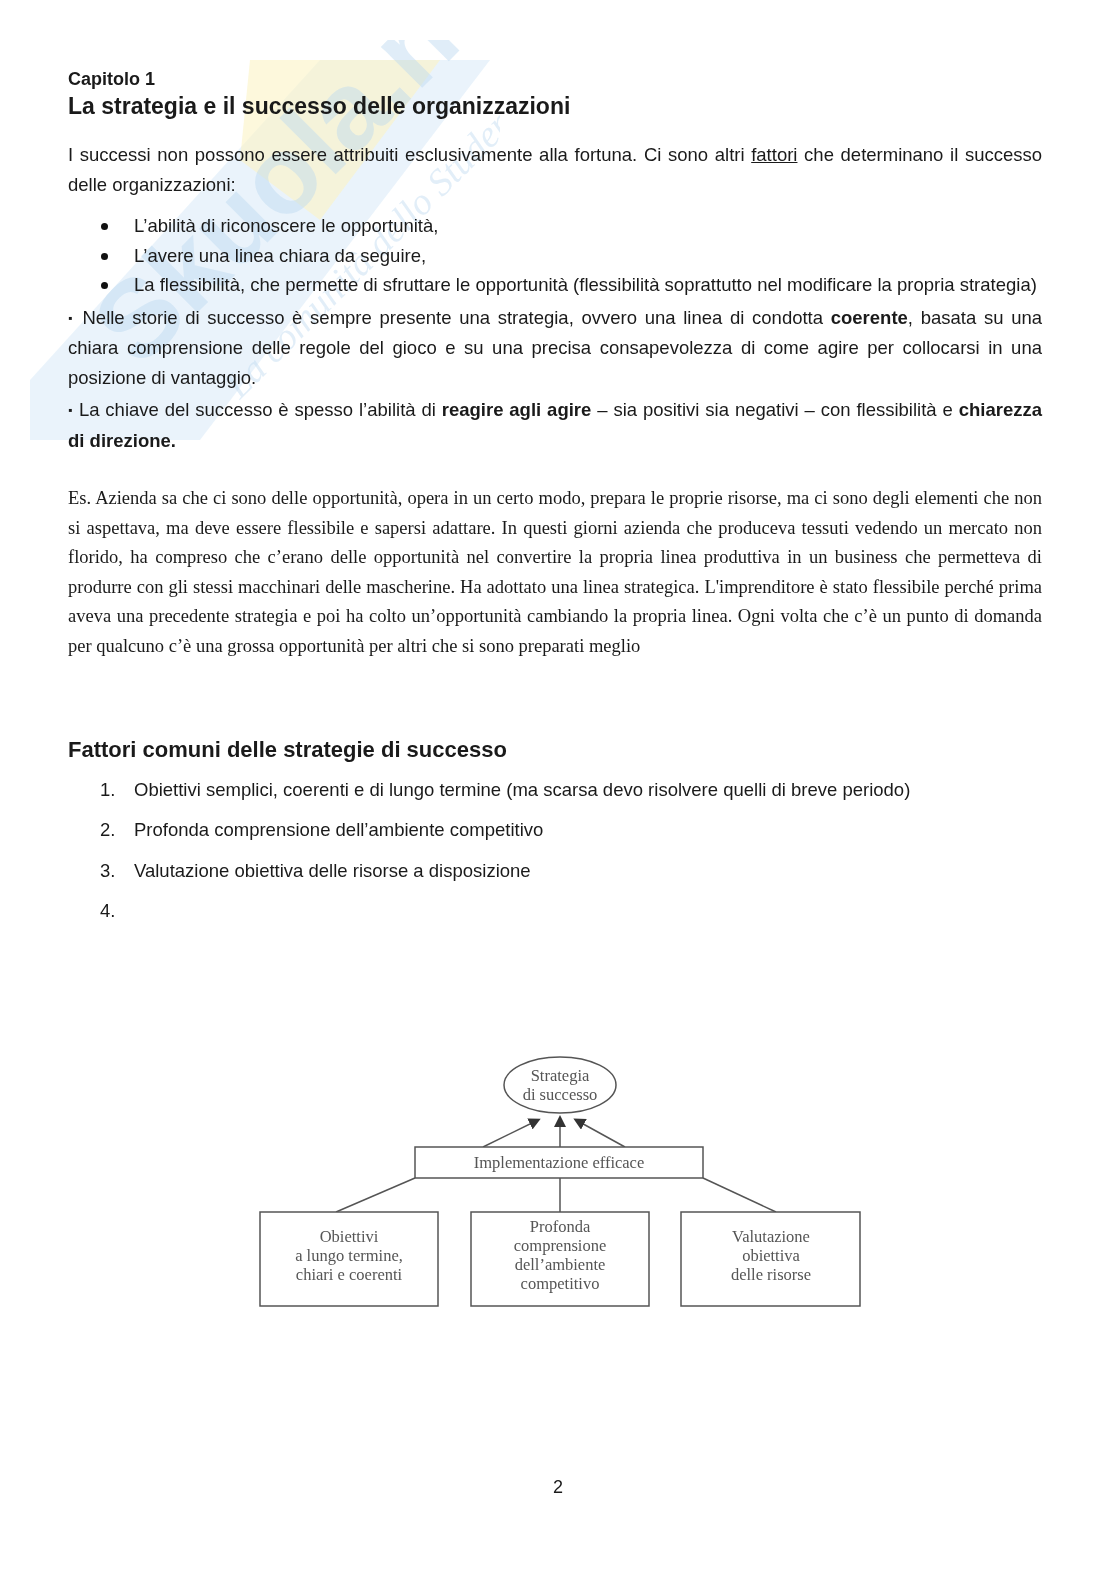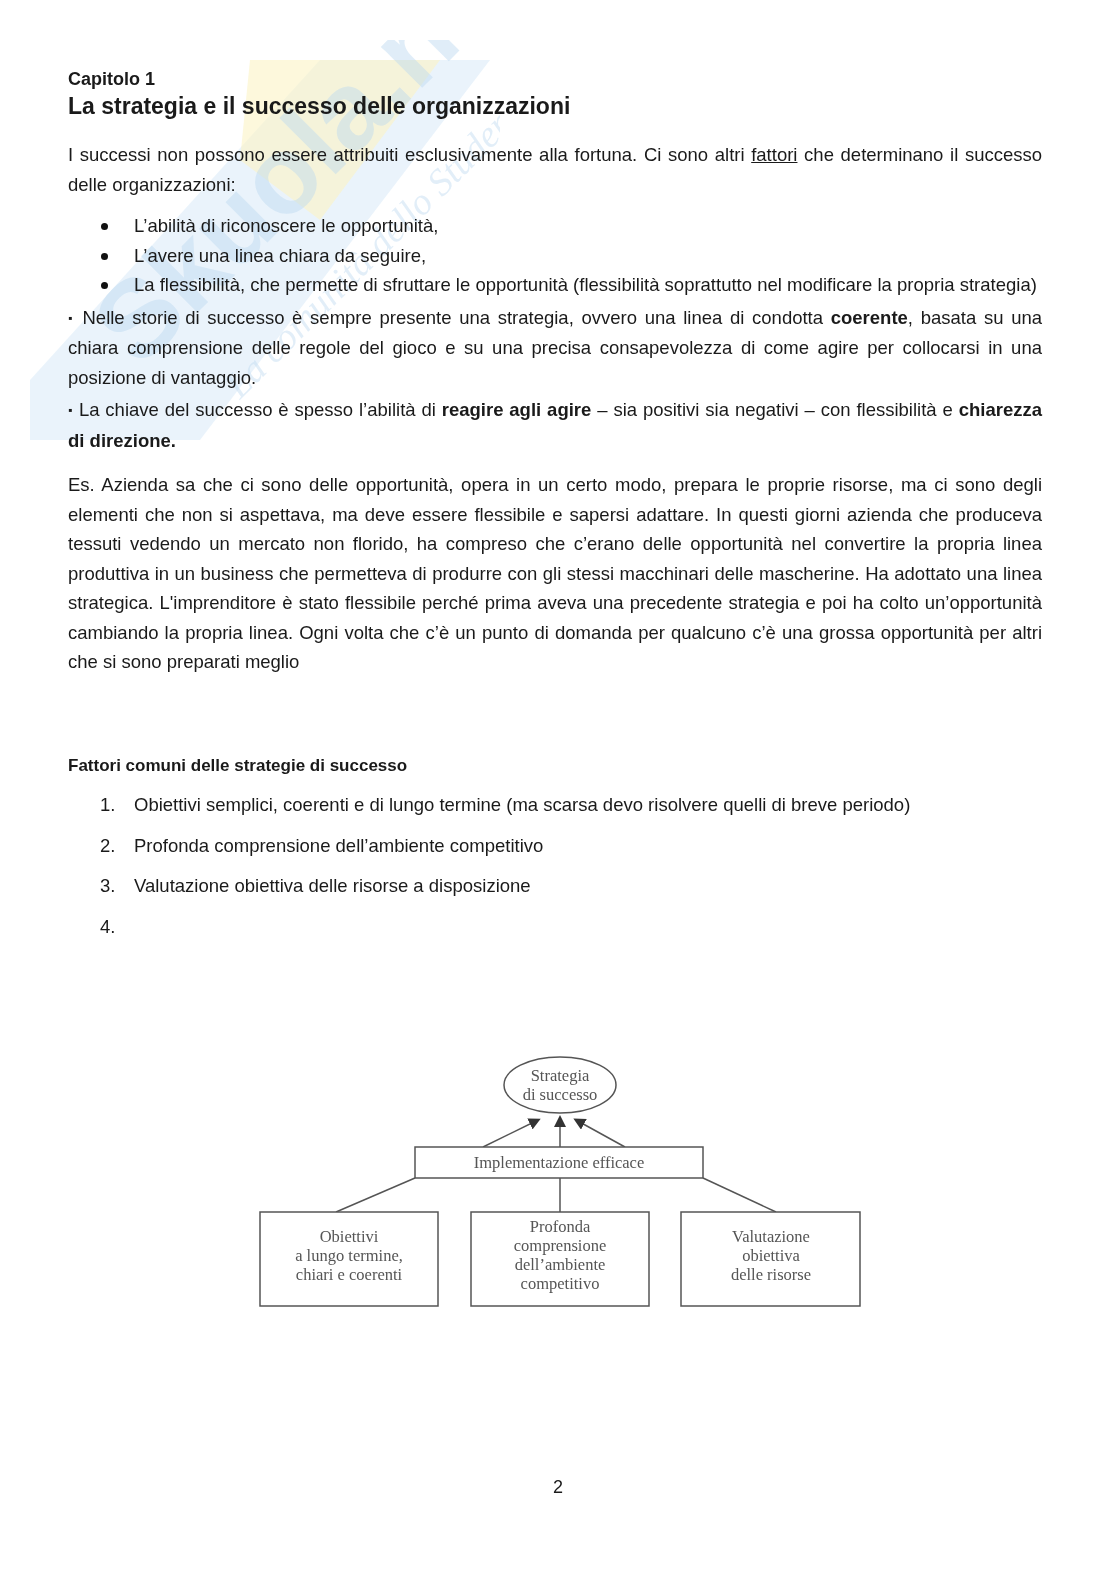--- a/index.html
+++ b/index.html
@@ -22,22 +22,22 @@
     .intro { margin-top: 20px; }
     .u { text-decoration: underline; }
     ul.bullets { margin: 12px 0 0 0; padding: 0; list-style: none; }
     ul.bullets li { position: relative; padding-left: 66px; text-align: justify; }
     ul.bullets li::before {
       content: ""; position: absolute; left: 33px; top: 12px;
       width: 7px; height: 7px; border-radius: 50%; background: #111;
     }
     .para-sq { margin-top: 3px; }
     .para-sq .sq { font-size: 12px; vertical-align: 2px; }
-    .para-es { margin-top: 15px; }
-    .h-section { margin-top: 74px; font-size: 17px; }
+    .para-es { margin-top: 29px; font-family: Liberation Serif, serif; }
+    .h-section { margin-top: 74px; font-size: 22px; }
     ol.numbers { margin: 10px 0 0 0; padding: 0; list-style: none; }
     ol.numbers li { position: relative; padding-left: 66px; margin-bottom: 11px; text-align: left; }
     ol.numbers li .num { position: absolute; left: 32px; top: 0; }
     .diagram {
       position: absolute; left: 250px; top: 1050px; width: 620px; height: 265px; z-index: 1;
     }
     .diagram svg text {
       font-family: "Liberation Serif", serif; fill: #555; font-size: 16.5px;
     }
     .page-number {

